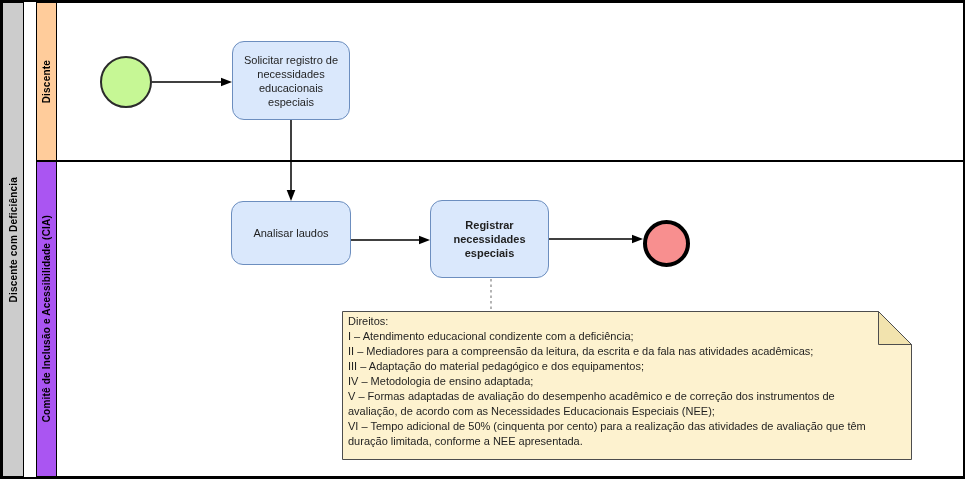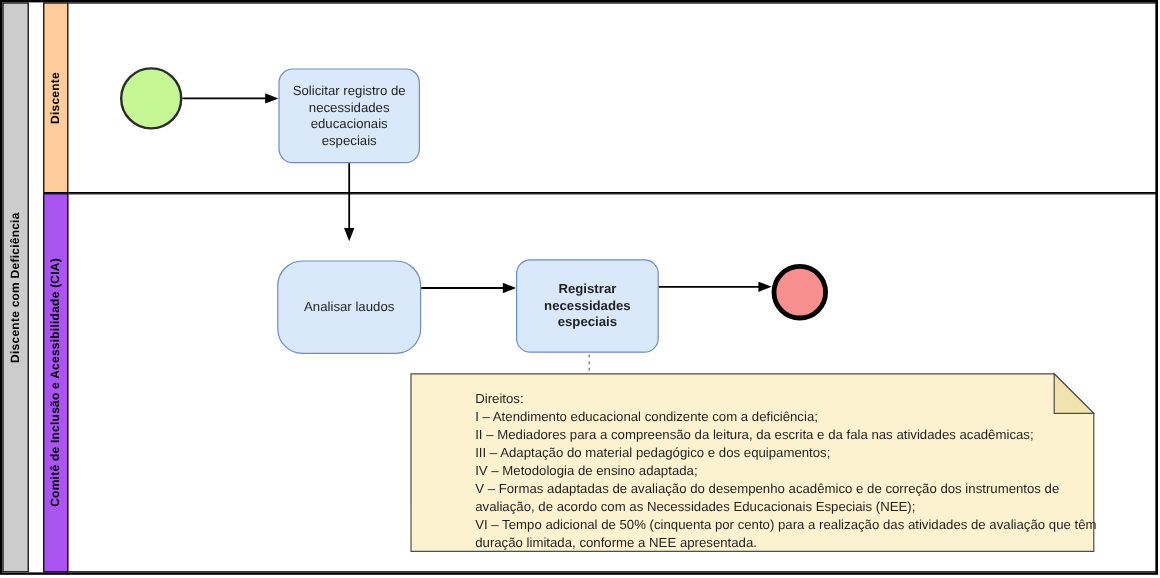--- a/index.html
+++ b/index.html
@@ -19,33 +19,33 @@
   .lane-label-bar{position:absolute;box-sizing:border-box;border:1px solid #000;
     display:flex;align-items:center;justify-content:center;}
   .lane1-label{left:36px;top:2px;width:21px;height:159px;}
   .lane2-label{left:36px;top:161px;width:21px;height:316px;}
 
   .vtext{writing-mode:vertical-rl;transform:rotate(180deg);white-space:nowrap;
     font-weight:bold;font-size:10px;color:#000;letter-spacing:0.2px;}
 
   .task{position:absolute;box-sizing:border-box;background:#dae8fc;border:1px solid #6c8ebf;
     border-radius:12px;display:flex;align-items:center;justify-content:center;
-    text-align:center;font-size:11px;line-height:14px;color:#1f1f1f;padding:0 6px;margin-top:16px;}
+    text-align:center;font-size:11px;line-height:14px;color:#1f1f1f;padding:0 6px;}
   .task1{left:232px;top:41px;width:118px;height:79px;}
-  .task2{left:231px;top:201px;width:120px;height:78px;border-radius:21px;}
+  .task2{left:231px;top:201px;width:120px;height:64px;}
   .task3{left:430px;top:200px;width:119px;height:78px;font-weight:bold;}
 
   .event{position:absolute;box-sizing:border-box;border-radius:50%;}
   .start-event{left:100px;top:56px;width:52px;height:52px;border:2px solid #2b2b2b;}
   .end-event{left:643px;top:220px;width:47px;height:47px;border:4px solid #000;}
 
   .svg-overlay{position:absolute;left:0;top:0;width:967px;height:482px;pointer-events:none;}
 
-  .note-text{position:absolute;left:348px;top:326px;width:560px;height:143px;
-    font-size:11px;line-height:15px;color:#1f1f1f;white-space:pre;margin-left:48px;}
+  .note-text{position:absolute;left:348px;top:314px;width:560px;height:143px;
+    font-size:11px;line-height:15px;color:#1f1f1f;white-space:pre;}
 </style>
 </head>
 <body>
 
 <div id="canvas">
 
   <div class="pool-border"></div>
 
   <div class="pool-label-bar" style="background-color: rgb(204, 204, 204);">
     <span class="vtext">Discente com Deficiência</span>

